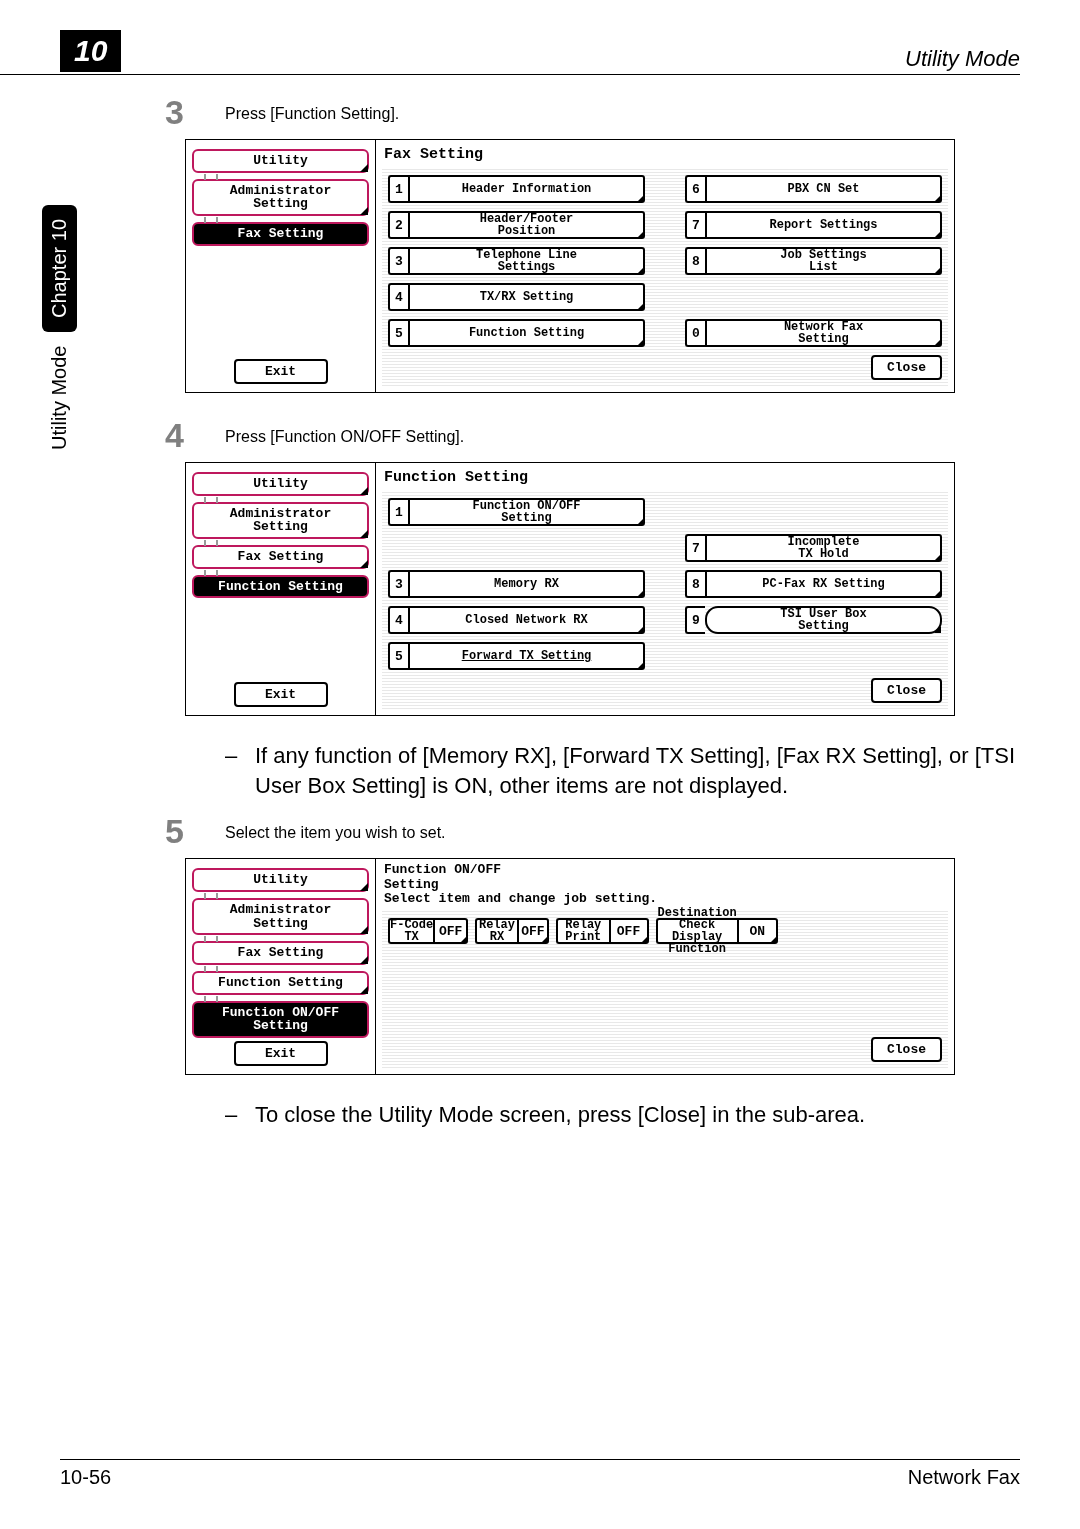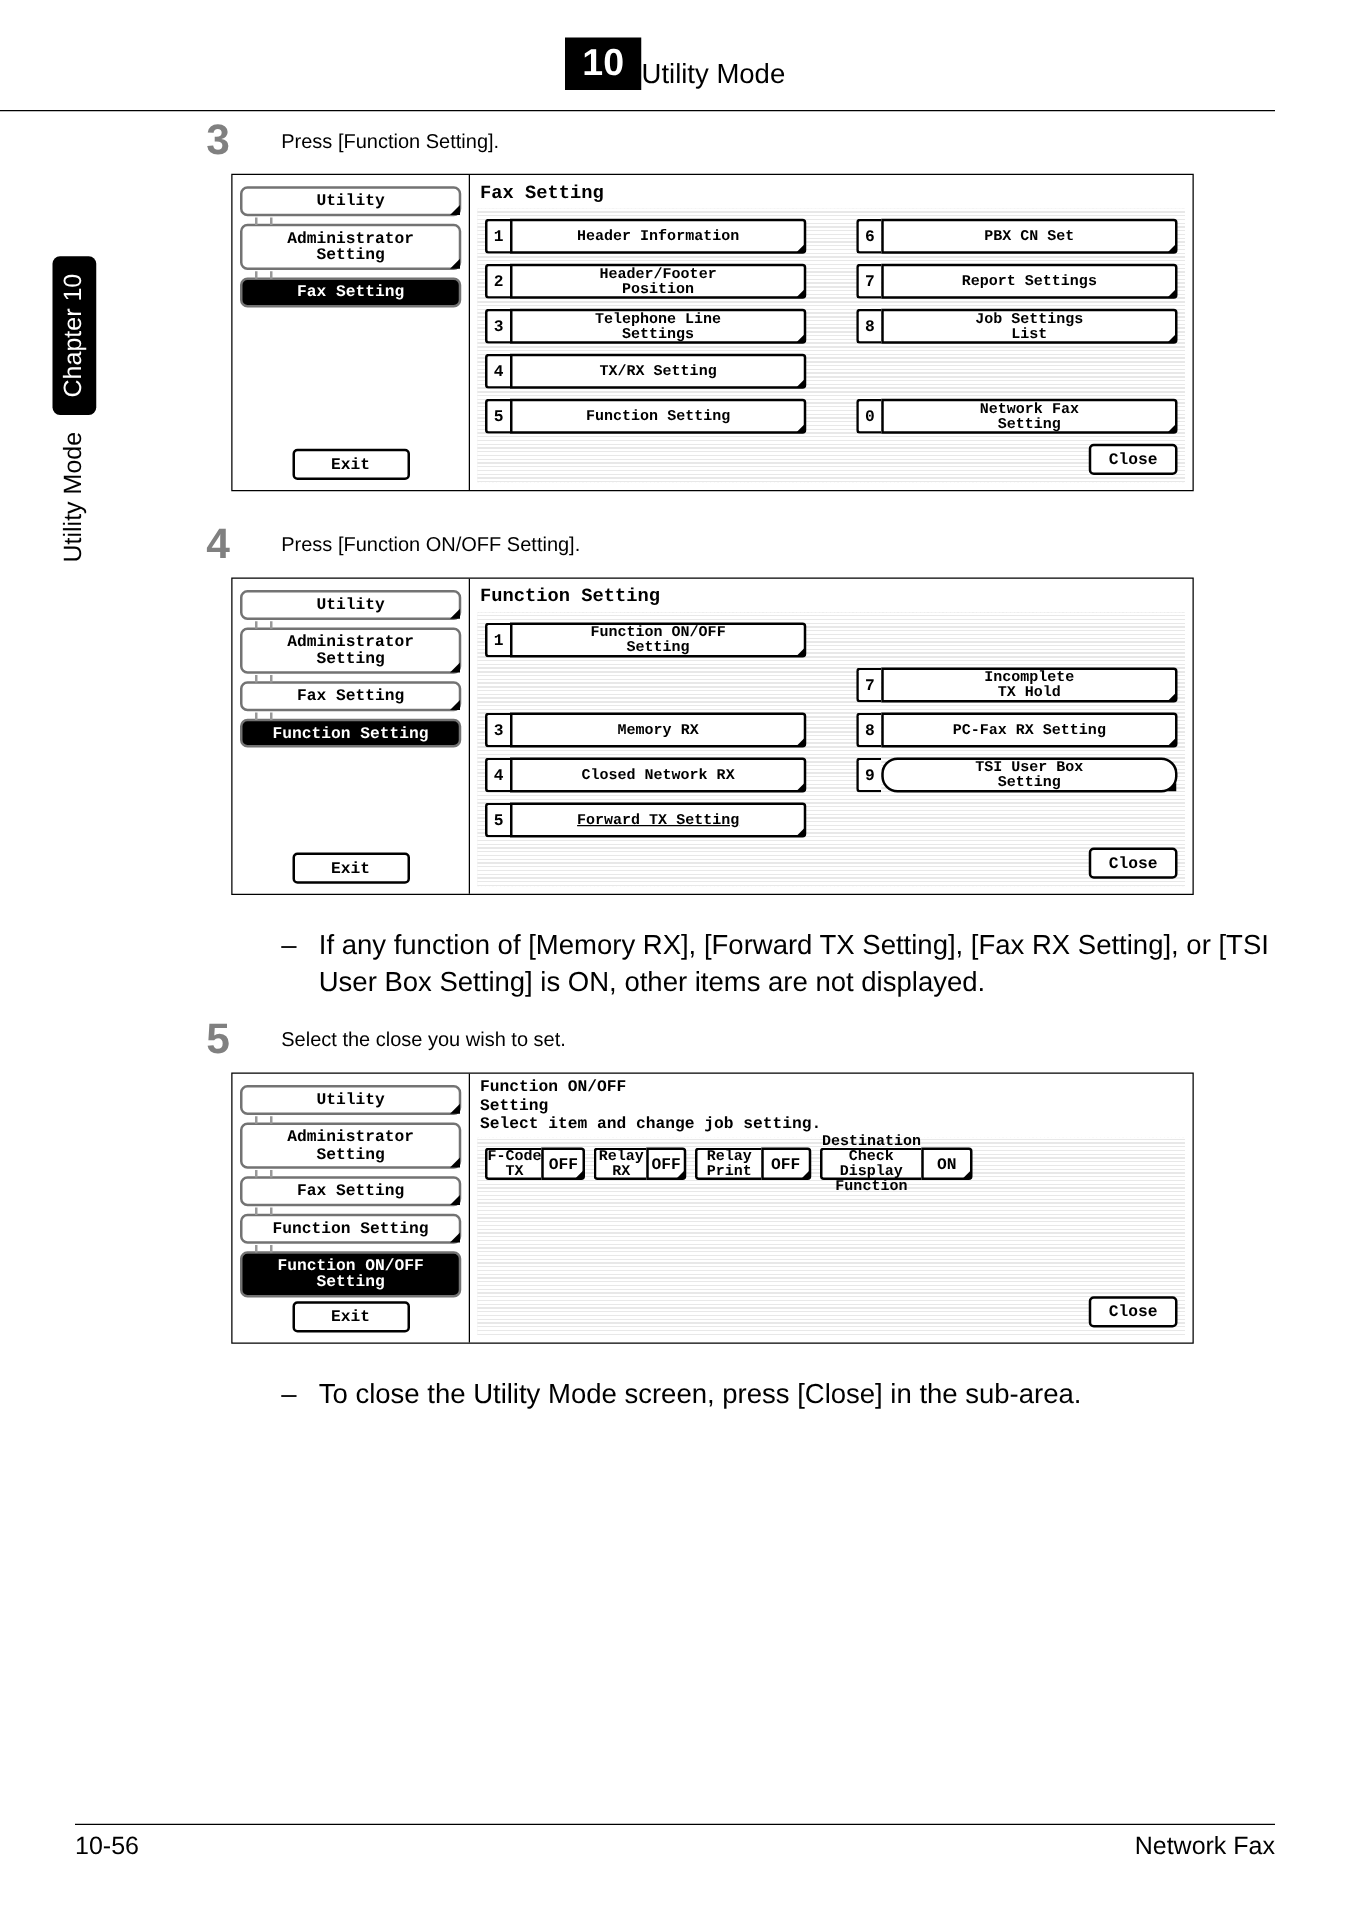--- a/index.html
+++ b/index.html
@@ -16,23 +16,24 @@
     height: 1529px;
     box-sizing: border-box;
   }
   .header {
     position: absolute;
     top: 30px;
     left: 0;
     right: 60px;
     display: flex;
     align-items: flex-end;
-    justify-content: center;
+    justify-content: space-between;
     border-bottom: 1.5px solid #000;
-    padding-bottom: 16px;
+    padding-bottom: 2px;
+    font-style: italic;
   }
   .chapter-box {
     background: #000;
     color: #fff;
     font-size: 30px;
     font-weight: bold;
     padding: 4px 14px 4px 14px;
     margin-left: 60px;
   }
   .header-title {
@@ -110,21 +111,21 @@
     border-right: 1px solid #000;
   }
   .lcd-right {
     flex: 1;
     display: flex;
     flex-direction: column;
     padding: 4px 6px 6px 6px;
     box-sizing: border-box;
   }
   .crumb {
-    border: 2px solid #737373;
+    border: 2px solid #be185d;
     border-radius: 6px;
     padding: 3px 4px;
     margin: 3px 2px;
     text-align: center;
     font-weight: bold;
     line-height: 1.05;
     position: relative;
   }
   .crumb::before {
     content: "";
@@ -446,21 +447,21 @@
       </div>
     </div>
 
     <div class="note-row">
       <div class="note-dash">–</div>
       <div>If any function of [Memory RX], [Forward TX Setting], [Fax RX Setting], or [TSI User Box Setting] is ON, other items are not displayed.</div>
     </div>
 
     <div class="step" style="margin-top:14px;">
       <div class="step-num">5</div>
-      <div class="step-text">Select the close you wish to set.</div>
+      <div class="step-text">Select the item you wish to set.</div>
     </div>
 
     <div class="lcd">
       <div class="lcd-left">
         <div class="crumb first corner">Utility</div>
         <div class="crumb corner" style="white-space:pre-line;">Administrator
 Setting</div>
         <div class="crumb corner">Fax Setting</div>
         <div class="crumb corner">Function Setting</div>
         <div class="crumb selected" style="white-space:pre-line;">Function ON/OFF

